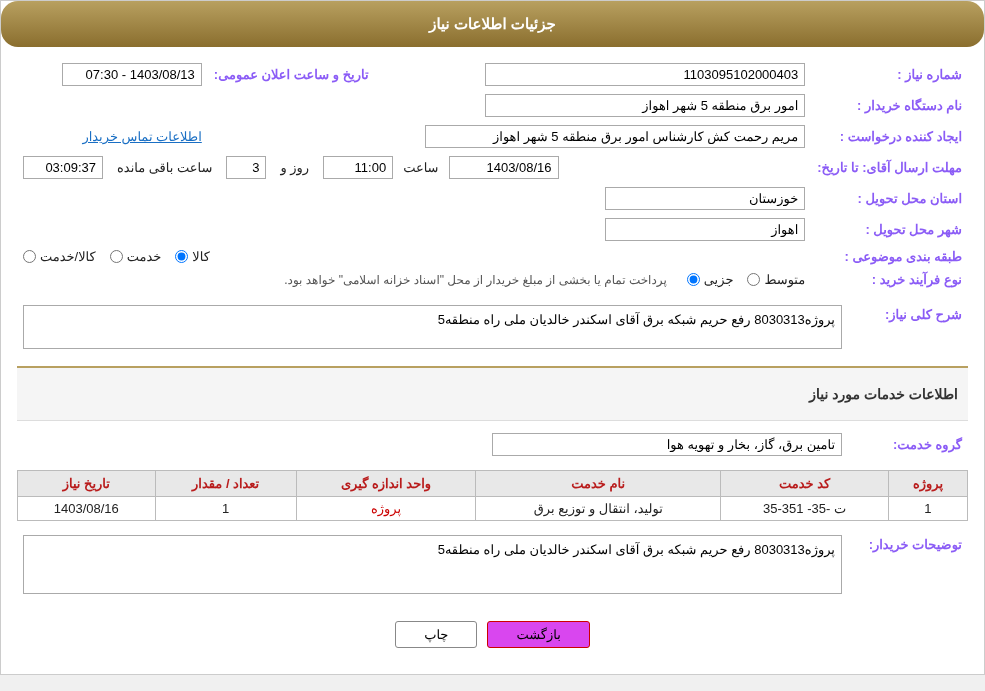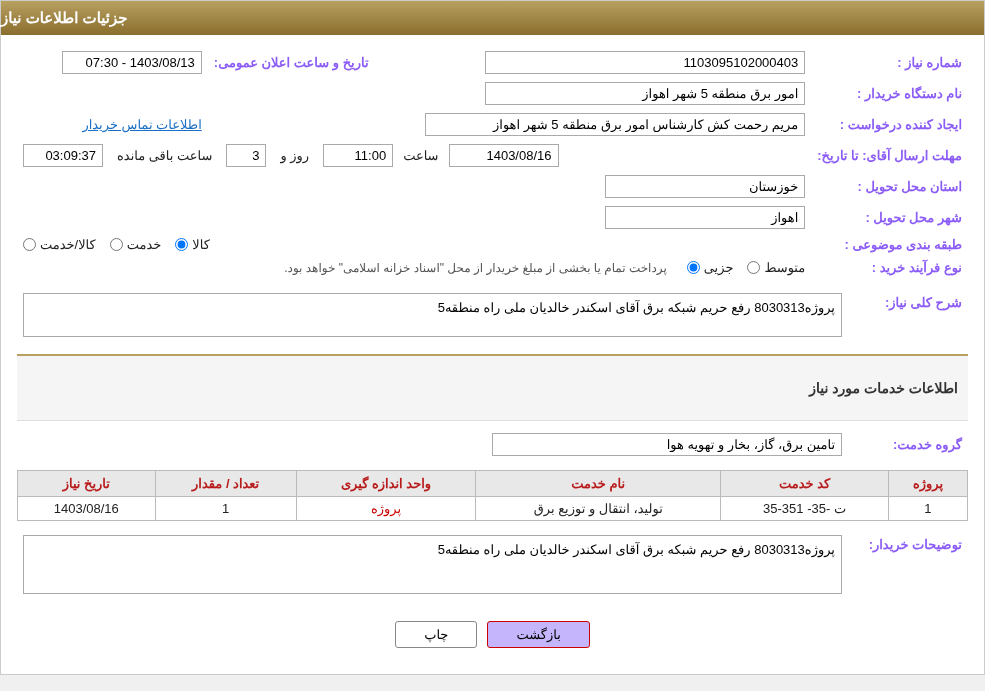--- a/index.html
+++ b/index.html
@@ -12,24 +12,25 @@
     }
     .page-wrapper {
       max-width: 985px;
       margin: 0 auto;
       background: #fff;
       border: 1px solid #ccc;
     }
     .header-bar {
       background: linear-gradient(to bottom, #b8a060, #8a6e2e);
       color: #fff;
-      text-align: left;
-      padding: 8px 0;
+      text-align: center;
+      padding: 14px 0;
       font-size: 15px;
       font-weight: bold;
+      border-radius: 17px;
     }
     .content {
       padding: 12px 16px;
     }
     .form-table {
       width: 100%;
       border-collapse: collapse;
       margin-bottom: 10px;
     }
     .form-table td {
@@ -54,21 +55,21 @@
     .input-wide { width: 320px; }
     .input-date { width: 140px; }
     .link-blue { color: #1a6fc4; text-decoration: underline; cursor: pointer; }
     .inline-row { display: flex; align-items: center; gap: 6px; flex-direction: row-reverse; }
     .radio-group { display: flex; gap: 14px; align-items: center; flex-direction: row-reverse; }
     .radio-item { display: flex; align-items: center; gap: 4px; direction: rtl; }
     .section-title {
       background: #f5f5f5;
       border-top: 2px solid #b8a060;
       border-bottom: 1px solid #ddd;
-      padding: 24px 10px;
+      padding: 18px 10px;
       font-weight: bold;
       font-size: 14px;
       color: #333;
       margin: 8px 0;
     }
     .description-box {
       border: 1px solid #aaa;
       padding: 6px;
       background: #fff;
       width: 100%;
@@ -120,21 +121,21 @@
     }
     .btn {
       padding: 5px 28px;
       font-family: Tahoma, Arial, sans-serif;
       font-size: 13px;
       cursor: pointer;
       border: 1px solid #888;
       border-radius: 3px;
     }
     .btn-print { background: #fff; }
-    .btn-back { background: #c4b5fd; border-color: #c00; color: #000; }
+    .btn-back { background: #d946ef; border-color: #c00; color: #000; }
     .main-content-area { position: relative; }
     textarea { outline: none; }
   </style>
 </head>
 <body>
 
 <div class="page-wrapper">
 
   <div class="header-bar">
     <span>جزئیات اطلاعات نیاز</span>

